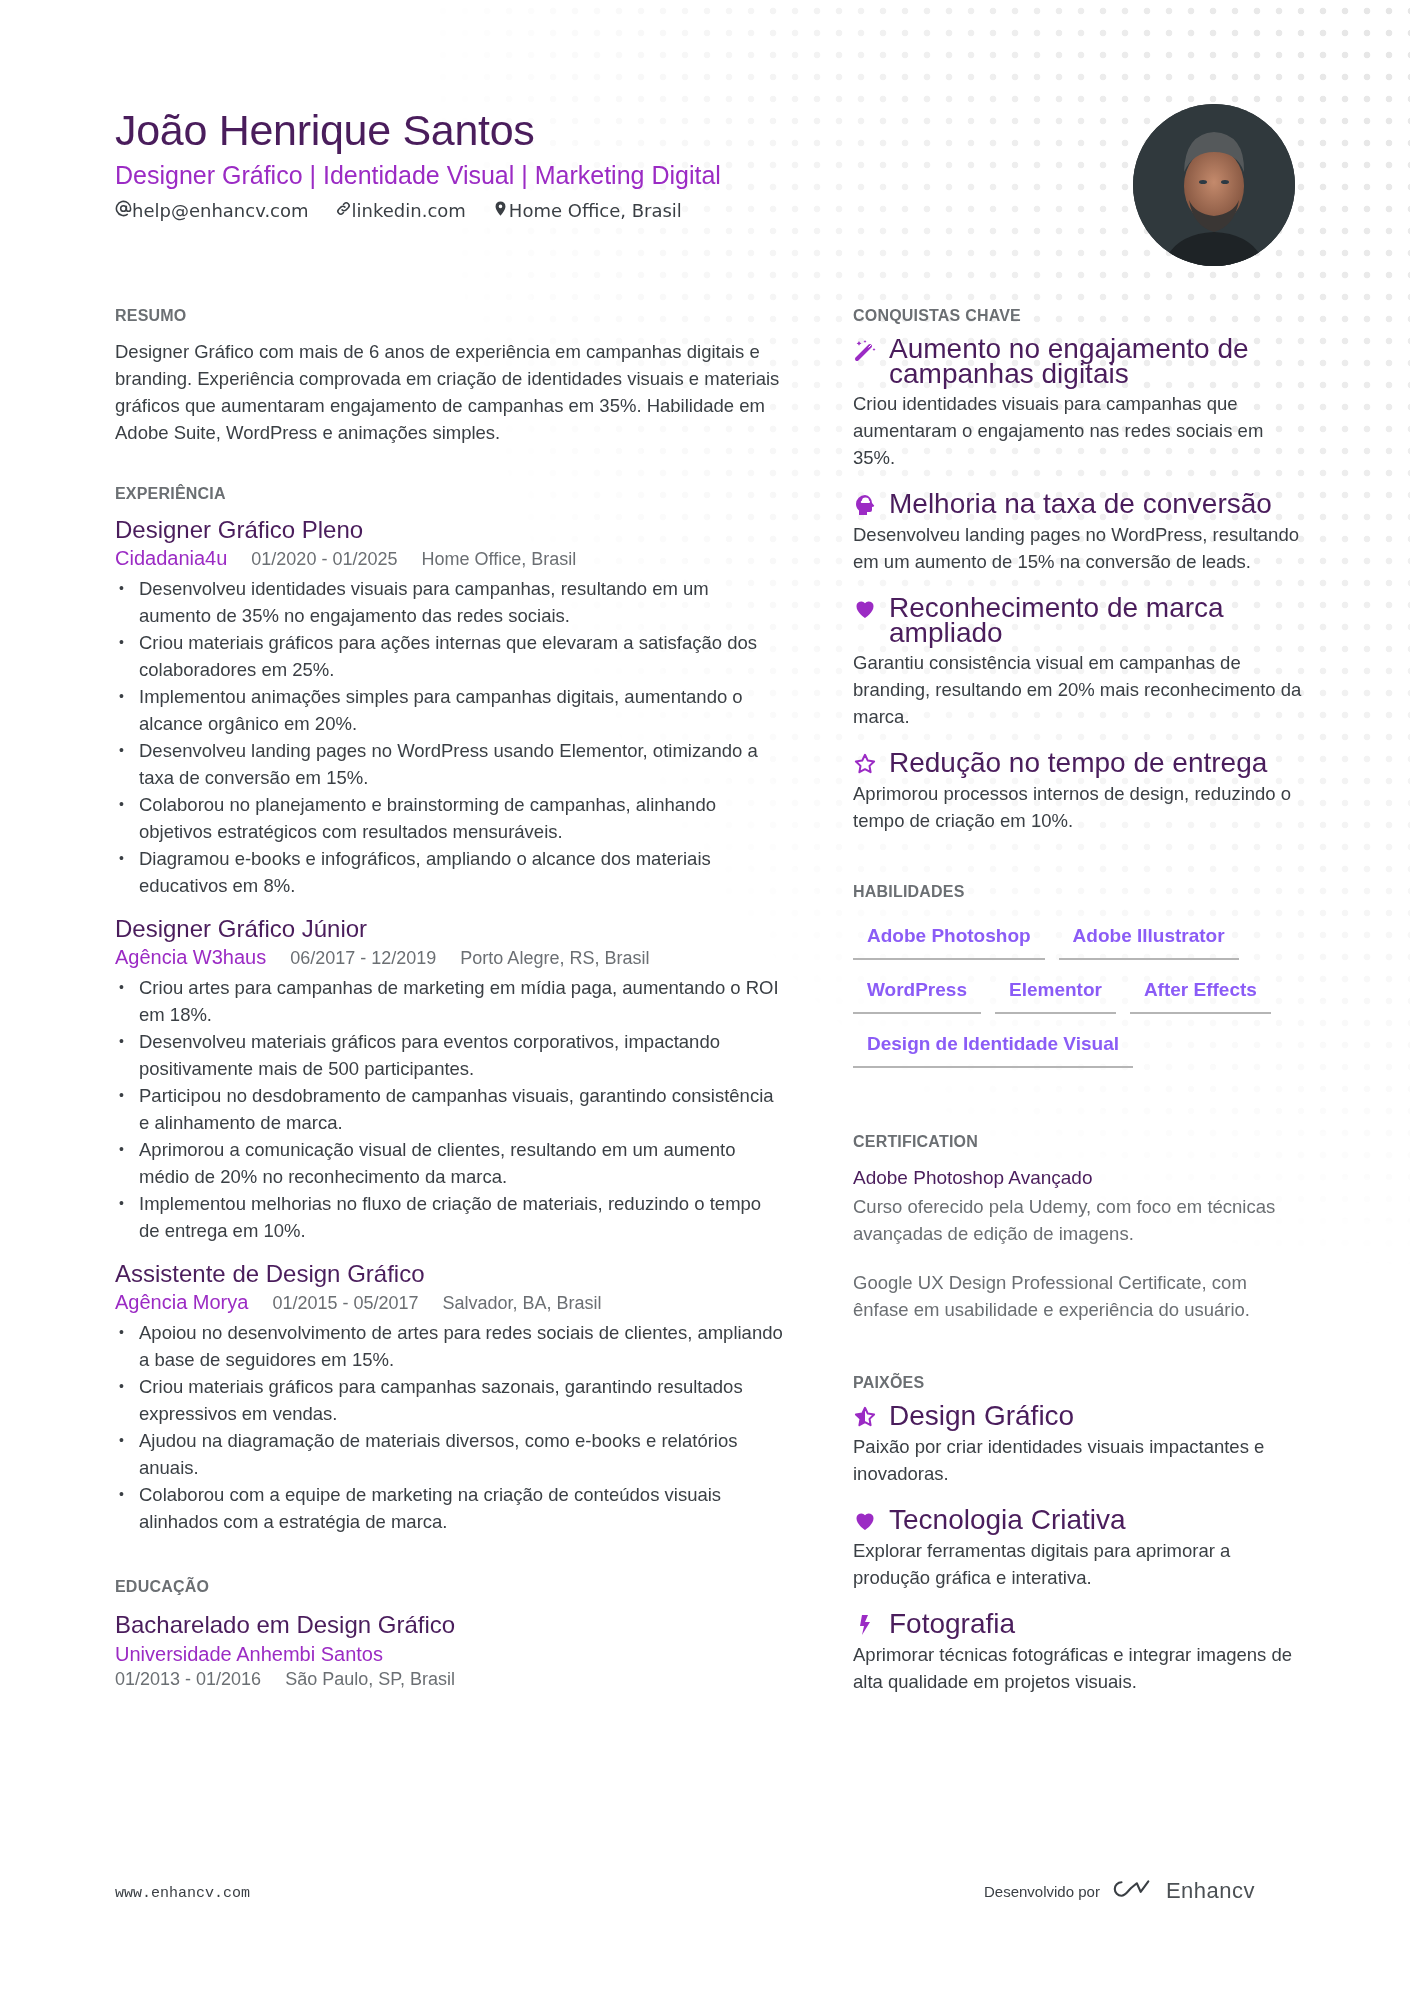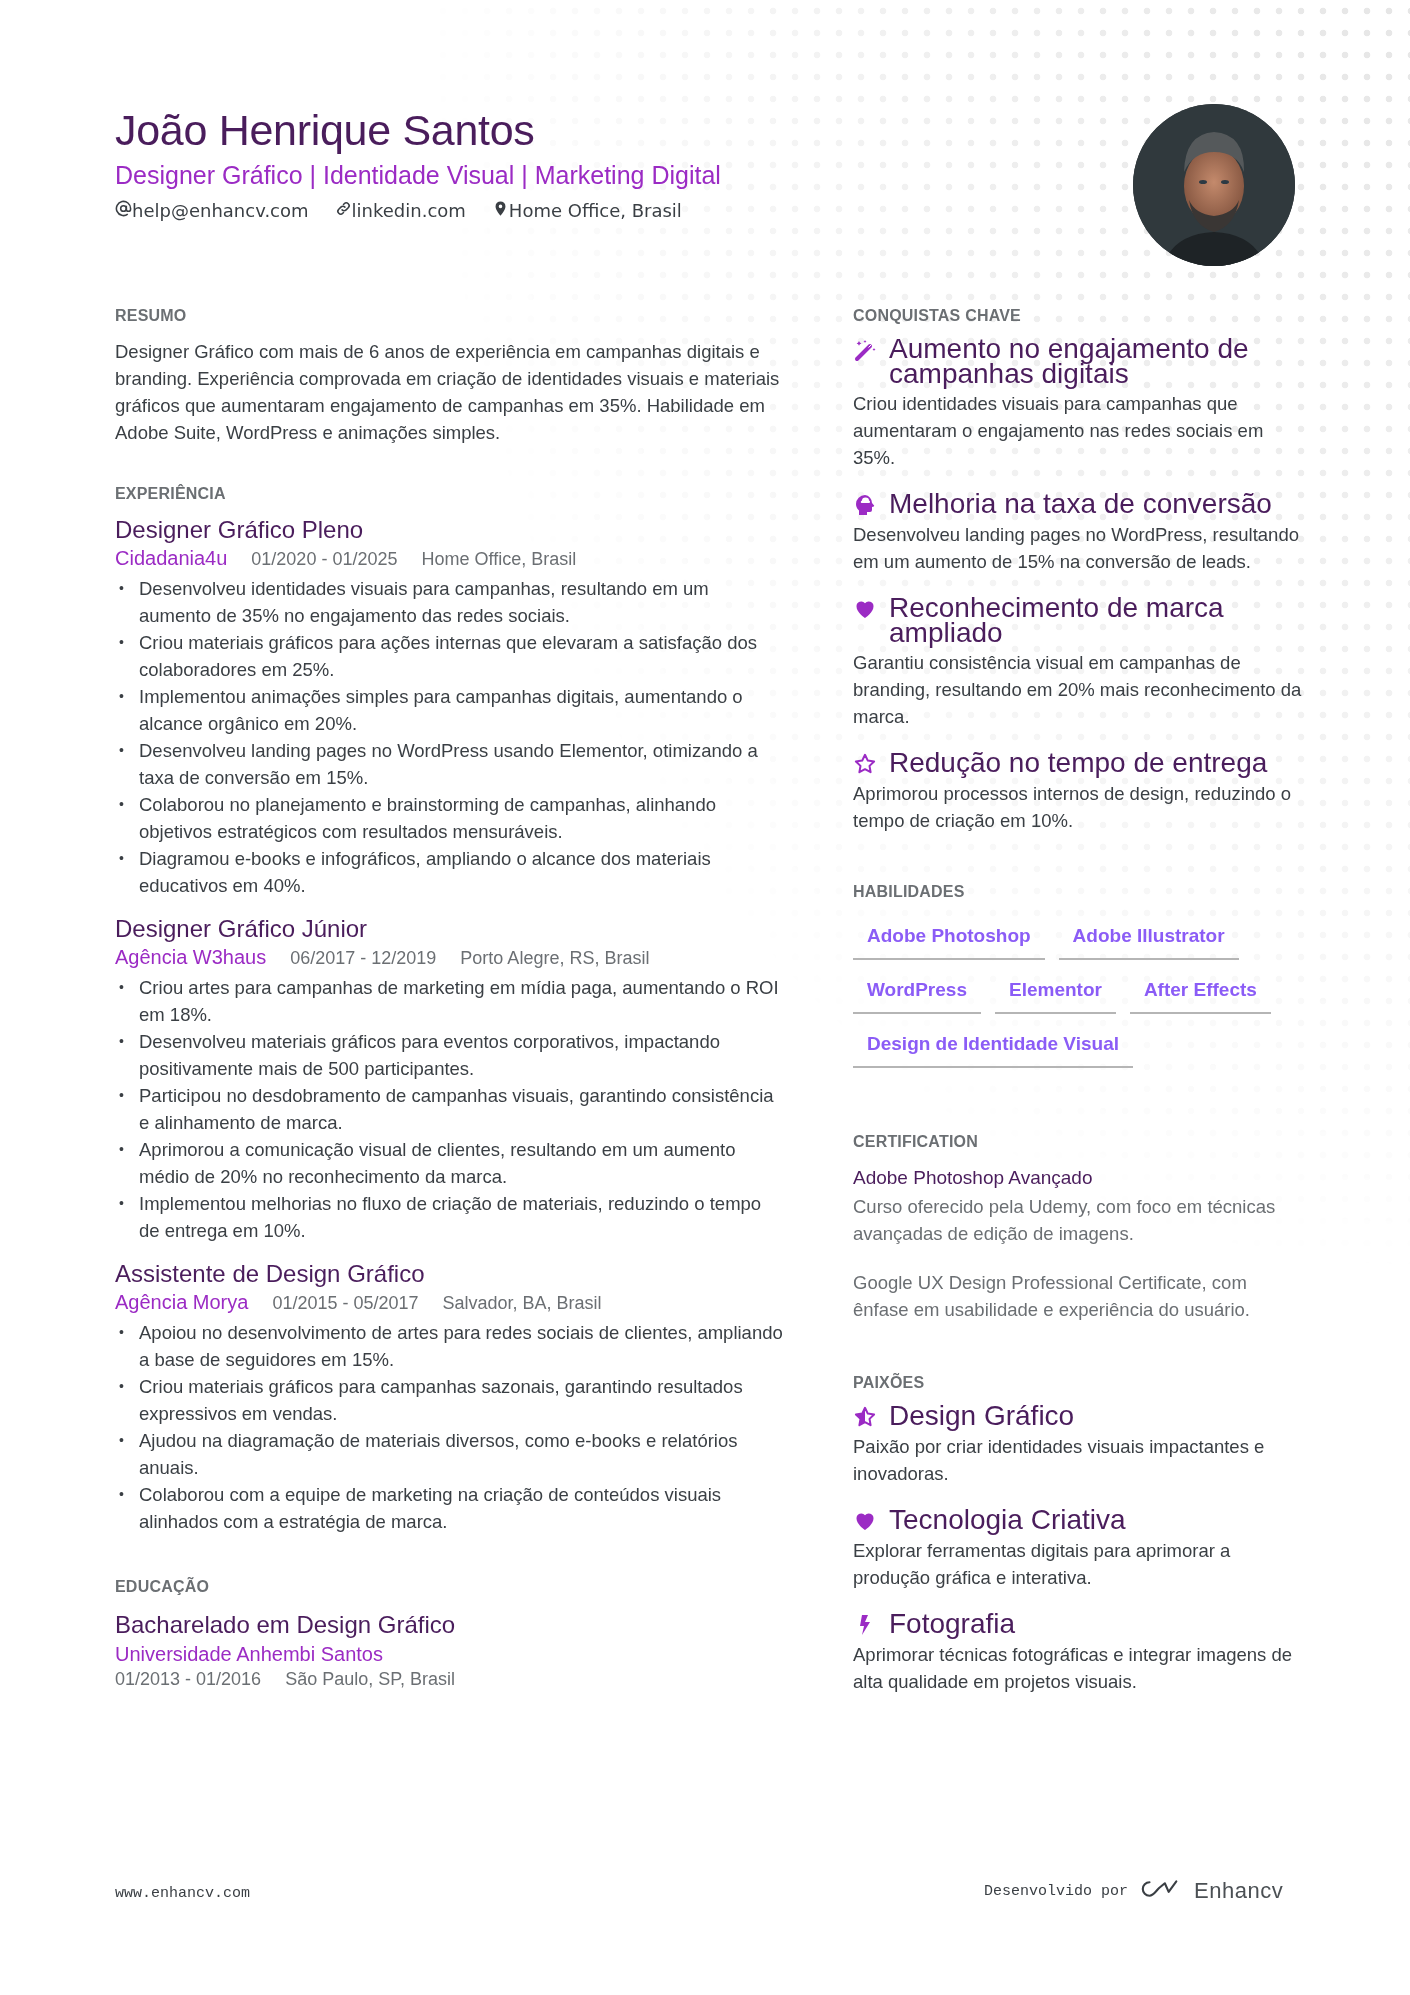--- a/index.html
+++ b/index.html
@@ -96,21 +96,21 @@
     .cert { margin-top: 12px; }
     .cert + .cert { margin-top: 22px; }
     .cert-title { font-family: "Liberation Sans", sans-serif; font-size: 19px; line-height: 27px; color: #4a1d5c; }
     .cert-desc { font-family: "Liberation Sans", sans-serif; font-size: 18.5px; line-height: 27px; color: #6b6f73; margin-top: 2px; }
 
     .pas-section { margin-top: 50px; }
 
     
     .footer-left { position: absolute; left: 115px; top: 1885px; font-family: Liberation Mono, monospace; font-size: 15px; color: #3a3f44; }
     .footer-right { position: absolute; left: 984px; top: 1877px; display: flex; align-items: center; gap: 10px; font-family: "Liberation Sans", sans-serif; color: #3a3f44; }
-    .footer-right .by { font-size: 15px; font-family: Liberation Mono, monospace; }
+    .footer-right .by { font-size: 15px; }
     .footer-right .brand { font-size: 22px; letter-spacing: 0.5px; color: #4b5054; }
   </style>
 </head>
 <body>
 
 <div class="dots"></div>
 
 <div class="page">
 
   <div class="header">
@@ -179,21 +179,21 @@
           <span class="company">Cidadania4u</span>
           <span>01/2020 - 01/2025</span>
           <span>Home Office, Brasil</span>
         </div>
         <ul class="bullets">
           <li>Desenvolveu identidades visuais para campanhas, resultando em um aumento de 35% no engajamento das redes sociais.</li>
           <li>Criou materiais gráficos para ações internas que elevaram a satisfação dos colaboradores em 25%.</li>
           <li>Implementou animações simples para campanhas digitais, aumentando o alcance orgânico em 20%.</li>
           <li>Desenvolveu landing pages no WordPress usando Elementor, otimizando a taxa de conversão em 15%.</li>
           <li>Colaborou no planejamento e brainstorming de campanhas, alinhando objetivos estratégicos com resultados mensuráveis.</li>
-          <li>Diagramou e-books e infográficos, ampliando o alcance dos materiais educativos em 40%.</li>
+          <li>Diagramou e-books e infográficos, ampliando o alcance dos materiais educativos em 8%.</li>
         </ul>
       </div>
 
       <div class="job">
         <div class="job-title">Designer Gráfico Júnior</div>
         <div class="job-meta">
           <span class="company">Agência W3haus</span>
           <span>06/2017 - 12/2019</span>
           <span>Porto Alegre, RS, Brasil</span>
         </div>

